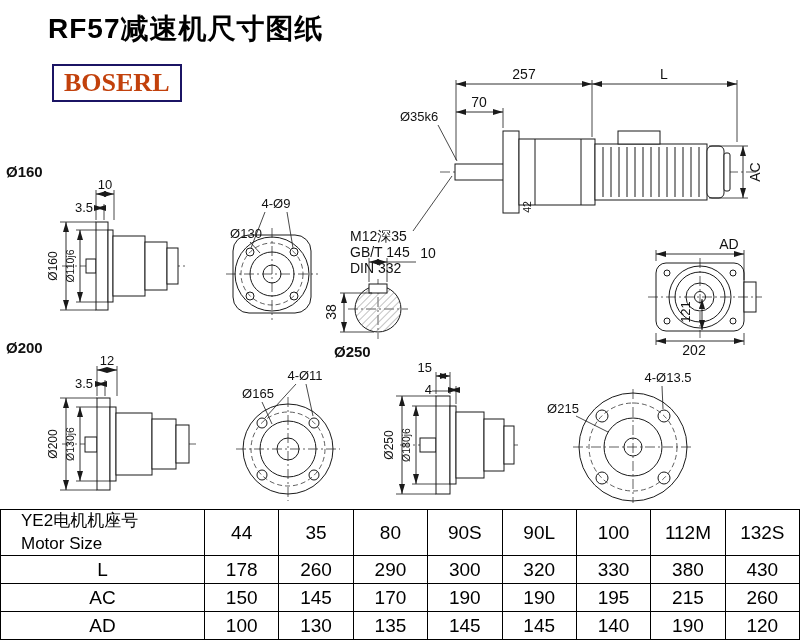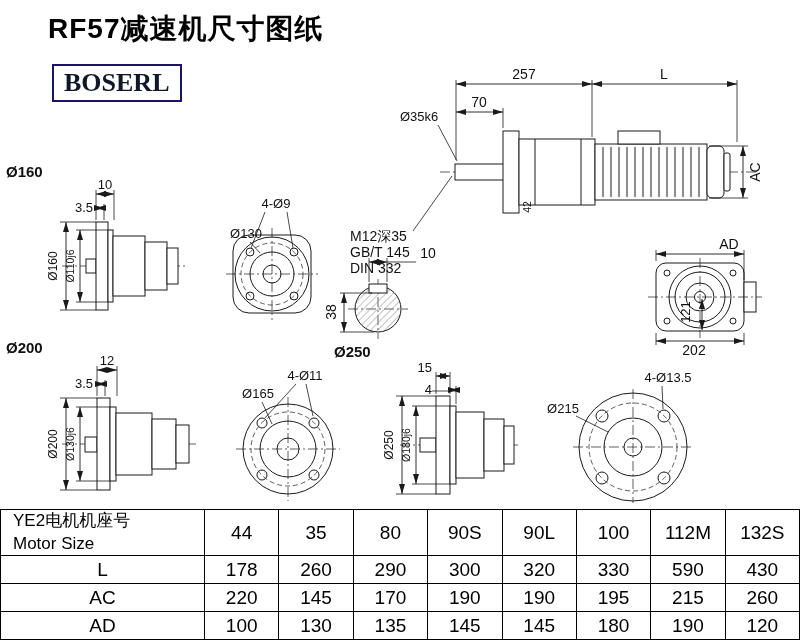--- a/index.html
+++ b/index.html
@@ -1,35 +1,35 @@
 <!DOCTYPE html>
 <html><head>
 <meta charset="utf-8">
 <style>
   * { margin:0; padding:0; box-sizing:border-box; }
   html,body { width:800px; height:641px; background:#fff; font-family:"Liberation Sans",sans-serif; position:relative; overflow:hidden; }
   .title { position:absolute; left:48px; top:10px; font-size:28px; font-weight:bold; color:#000; letter-spacing:1px; white-space:nowrap; }
-  .logo { position:absolute; left:52px; top:64px; border:2px solid #1b1464; color:#0f172a; font-family:"Liberation Serif",serif; font-weight:bold; font-size:26px; padding:0 10px; line-height:34px; background:#fff; }
+  .logo { position:absolute; left:52px; top:64px; border:2px solid #1b1464; color:#c2410c; font-family:"Liberation Serif",serif; font-weight:bold; font-size:26px; padding:0 10px; line-height:34px; background:#fff; }
   svg.drawing { position:absolute; left:0; top:0; }
   svg text { font-family:"Liberation Sans",sans-serif; fill:#111; }
   .t15 { font-size:15px; font-weight:600; }
   .t14 { font-size:14px; }
   .t13 { font-size:13px; }
   .t12 { font-size:12px; }
   .t11 { font-size:10.5px; }
   .ln  { stroke:#1a1a1a; stroke-width:1; fill:none; }
   .fw  { fill:#fff; stroke:#1a1a1a; stroke-width:1; }
   .cl  { stroke:#1a1a1a; stroke-width:0.7; stroke-dasharray:10 3 2 3; fill:none; }
   .dsh { stroke:#1a1a1a; stroke-width:0.7; stroke-dasharray:5 3; fill:none; }
   .dim { stroke:#1a1a1a; stroke-width:0.9; fill:none; }
   .ext { stroke:#1a1a1a; stroke-width:0.8; fill:none; }
   table.dims { position:absolute; left:0; top:509px; width:800px; border-collapse:collapse; table-layout:fixed; font-size:19px; color:#000; background:#fff; }
   table.dims td { border:1px solid #000; text-align:center; vertical-align:middle; height:28px; padding:0; }
   table.dims tr.hdr td { height:46px; }
-  table.dims td.lblcell { text-align:left; padding-left:12px; font-size:17px; line-height:1.3; }
+  table.dims td.lblcell { text-align:left; padding-left:20px; font-size:17px; line-height:1.3; }
 </style>
 </head>
 <body>
 
 <div class="title">RF57减速机尺寸图纸</div>
 <div class="logo">BOSERL</div>
 
 <svg class="drawing" width="800" height="508" viewBox="0 0 800 508">
   <defs>
     <marker id="ar" markerWidth="11" markerHeight="8" refX="10" refY="4" orient="auto-start-reverse" markerUnits="userSpaceOnUse">
@@ -290,39 +290,39 @@
       <td>132S</td>
     </tr>
     <tr>
       <td>L</td>
       <td>178</td>
       <td>260</td>
       <td>290</td>
       <td>300</td>
       <td>320</td>
       <td>330</td>
-      <td>590</td>
+      <td>380</td>
       <td>430</td>
     </tr>
     <tr>
       <td>AC</td>
-      <td>220</td>
+      <td>150</td>
       <td>145</td>
       <td>170</td>
       <td>190</td>
       <td>190</td>
       <td>195</td>
       <td>215</td>
       <td>260</td>
     </tr>
     <tr>
       <td>AD</td>
       <td>100</td>
       <td>130</td>
       <td>135</td>
       <td>145</td>
       <td>145</td>
-      <td>180</td>
+      <td>140</td>
       <td>190</td>
       <td>120</td>
     </tr>
   </tbody>
 </table>
 
 </body></html>

